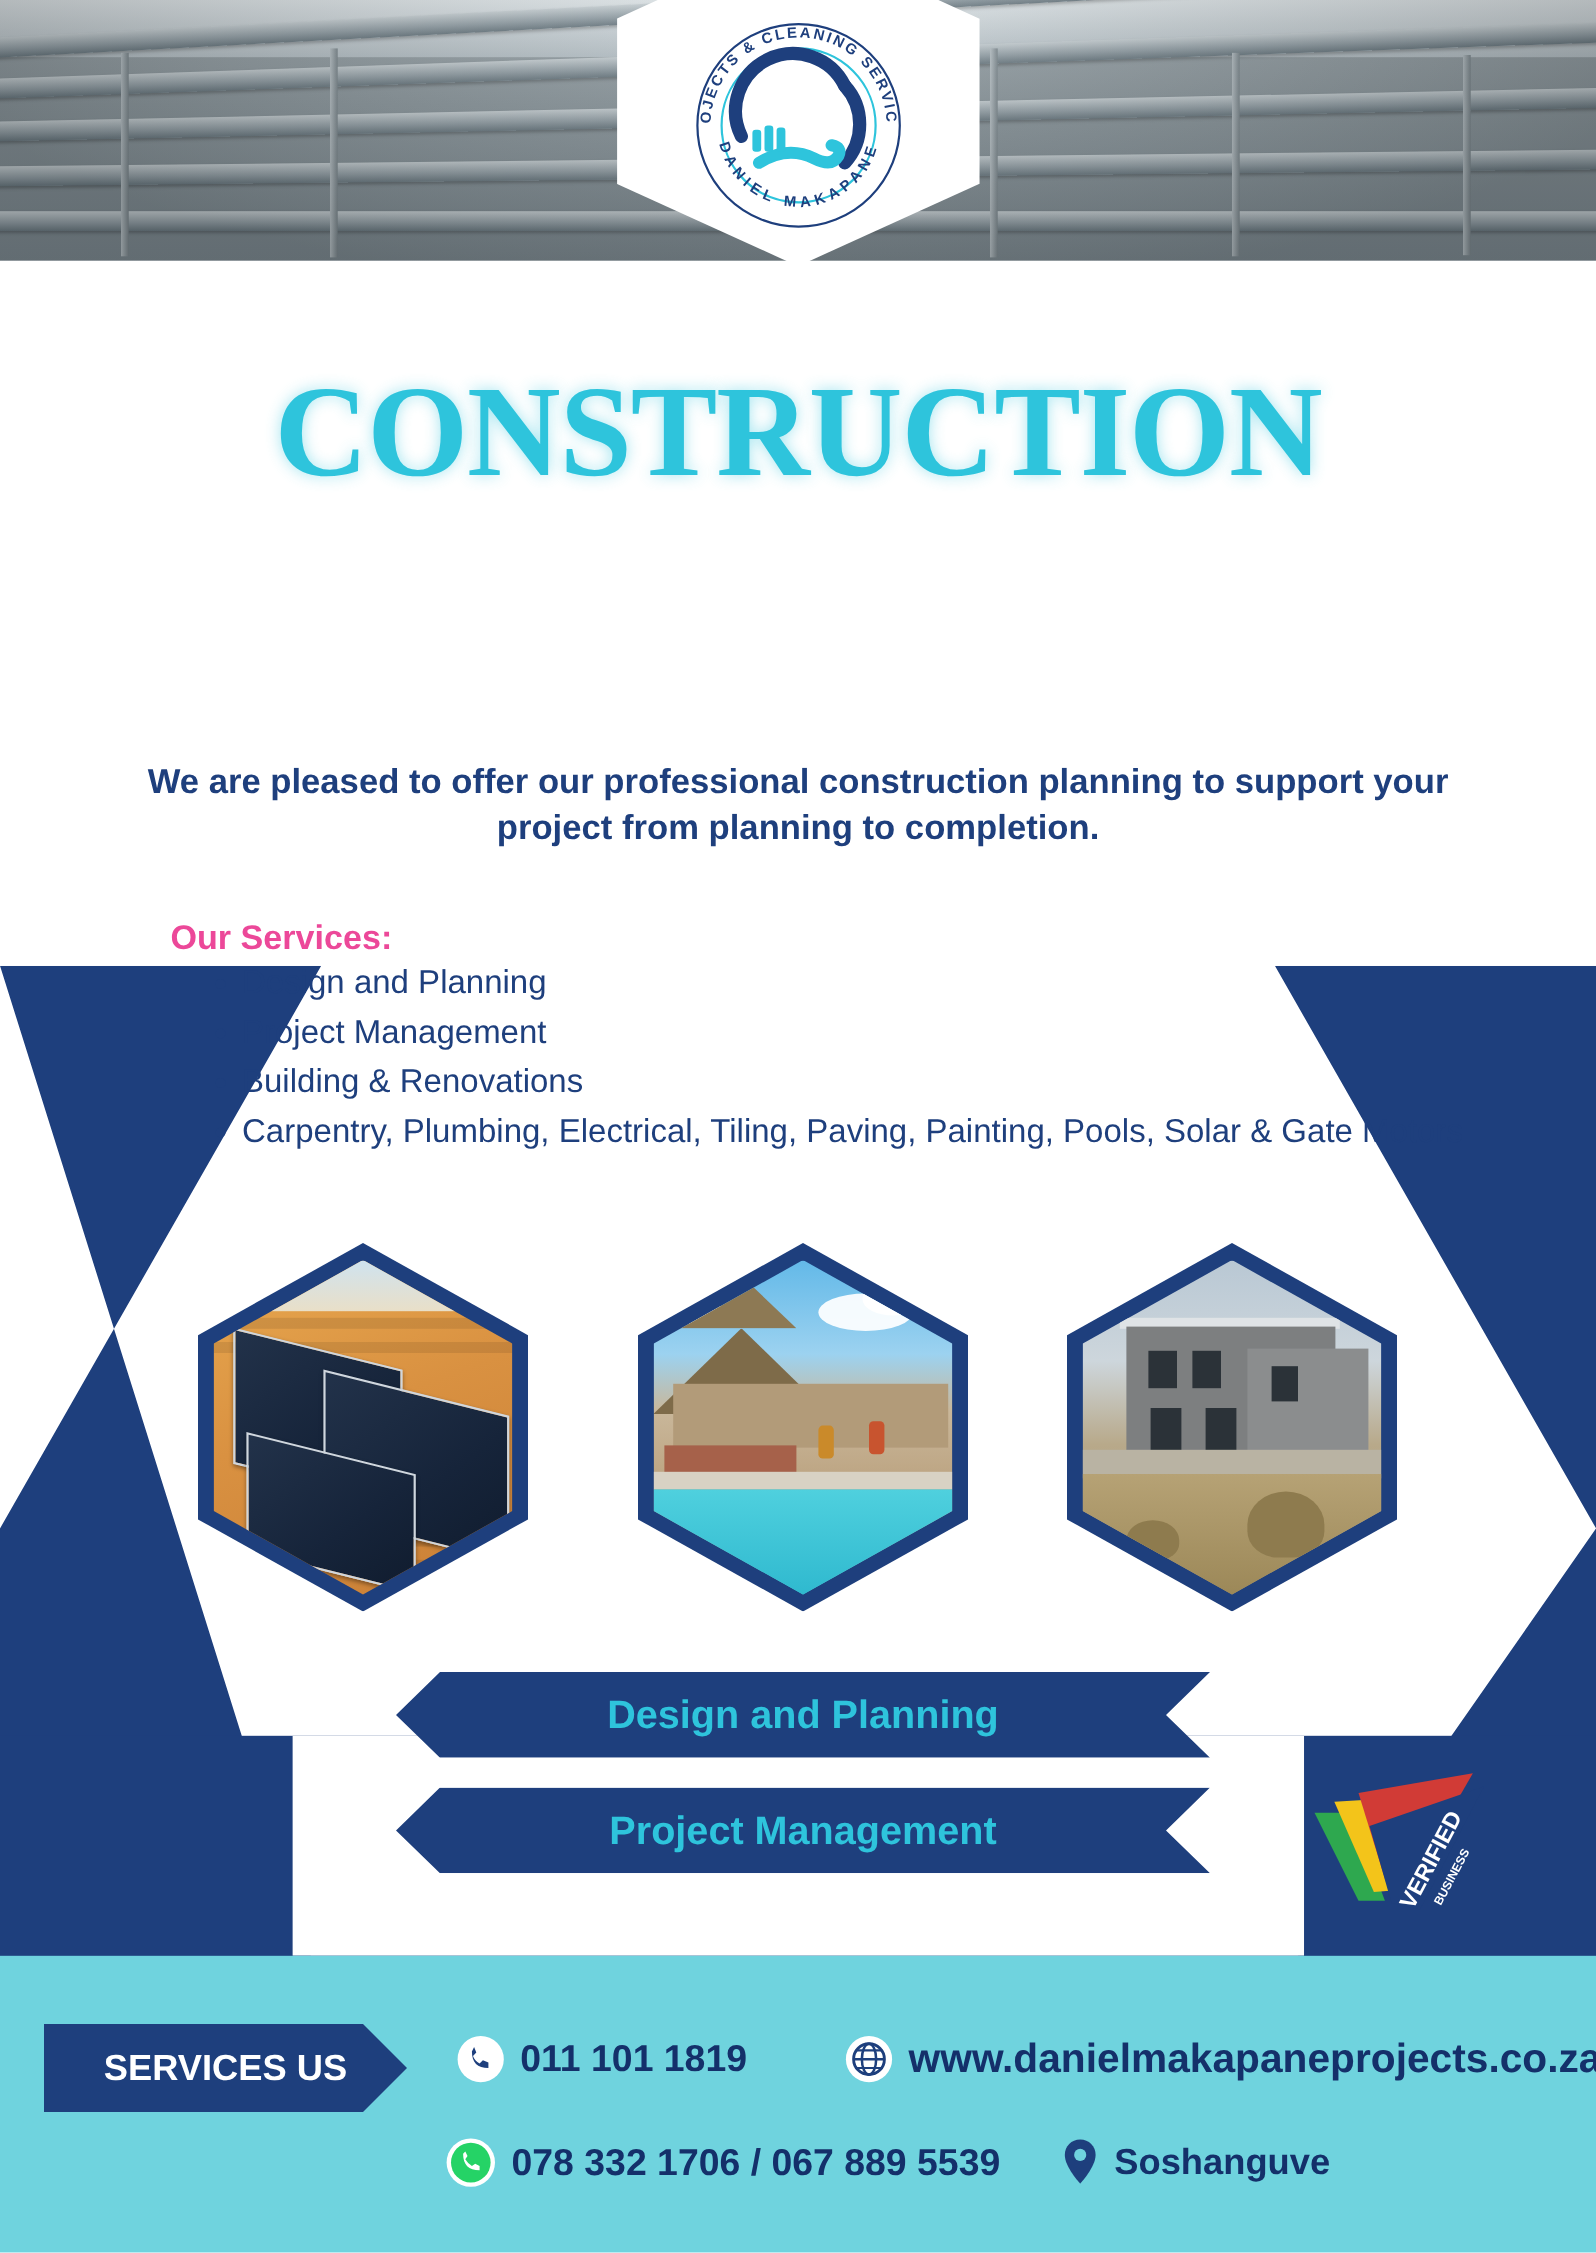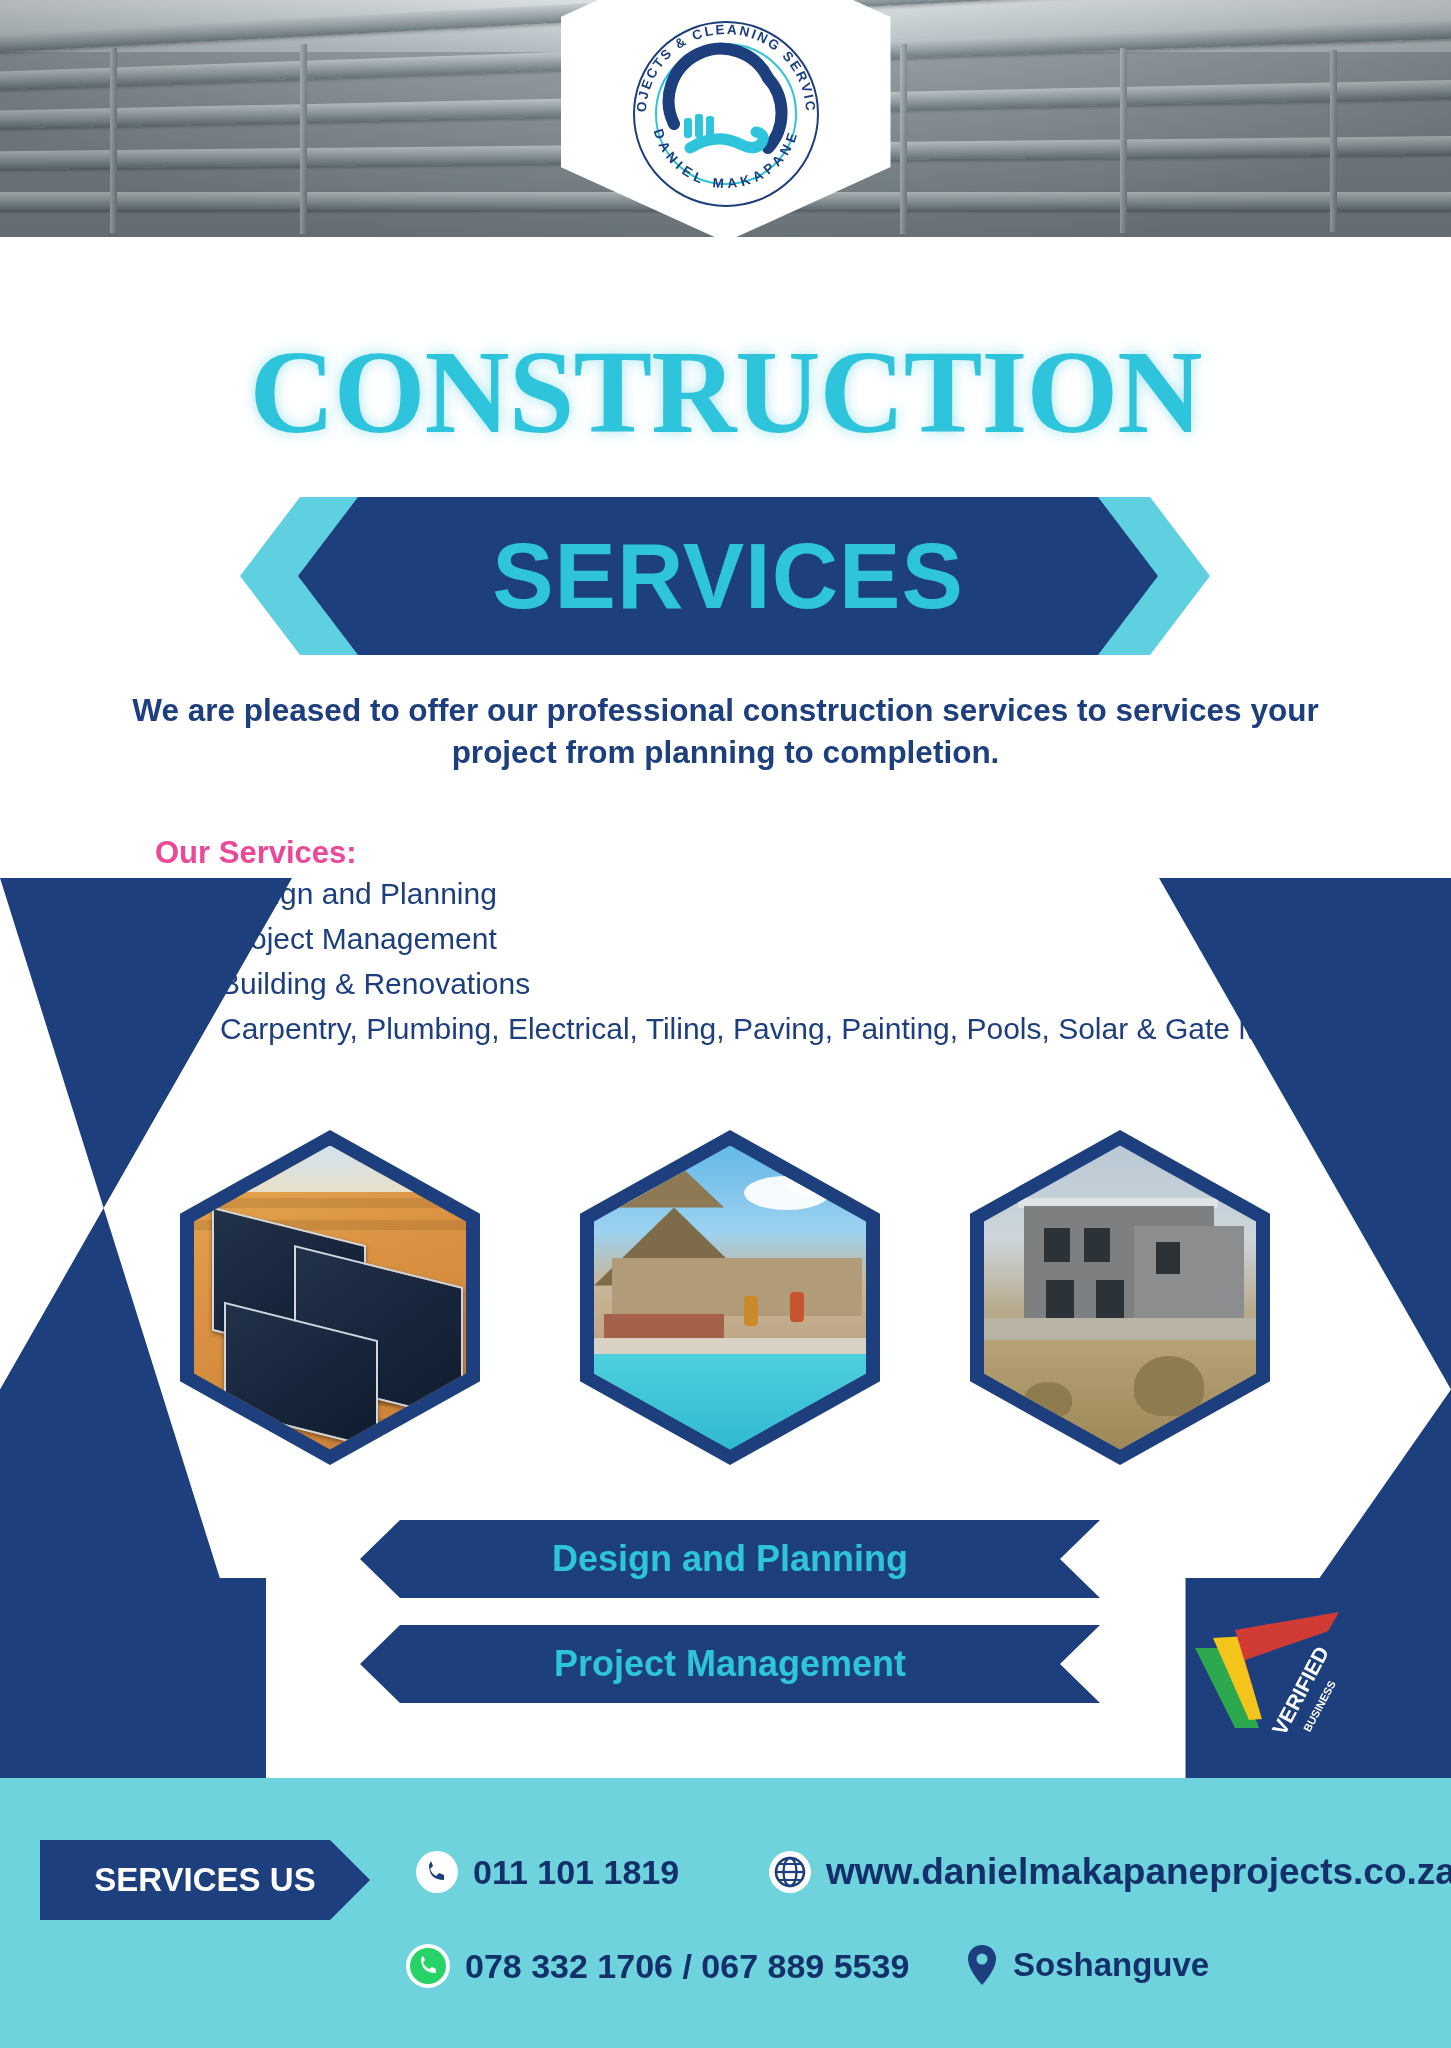--- a/index.html
+++ b/index.html
@@ -238,27 +238,22 @@
     </svg>
   </div>
 
   <div class="shape left-blue-2"></div>
   <div class="shape right-blue"></div>
   <div class="shape bottom-blue"></div>
   <div class="shape bottom-white-notch"></div>
 
   <div class="title-main">CONSTRUCTION</div>
 
-  <div class="band-row">
-    <div class="band-lite"></div>
-    <div class="band-dark"></div>
-    <div class="band-text">SERVICES</div>
-  </div>
-
-  <div class="intro">We are pleased to offer our professional construction services to services your project from planning to completion.</div>
+
+  <div class="intro">We are pleased to offer our professional construction planning to support your project from planning to completion.</div>
 
   <div class="svc-head">Our Services:</div>
   <ul class="svc-list">
     <li>Design and Planning</li>
     <li>Project Management</li>
     <li>Building &amp; Renovations</li>
     <li>Carpentry, Plumbing, Electrical, Tiling, Paving, Painting, Pools, Solar &amp; Gate Motors</li>
   </ul>
 
   <div class="hexrow">

